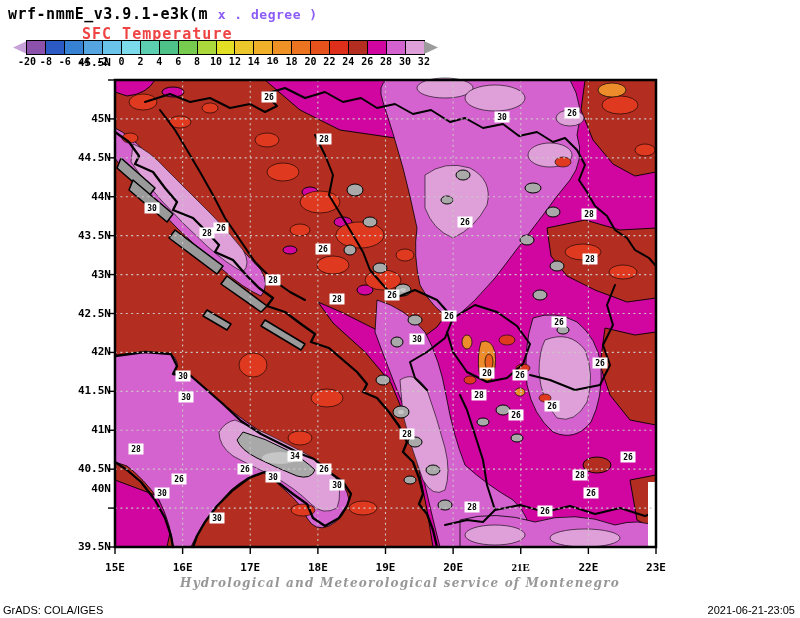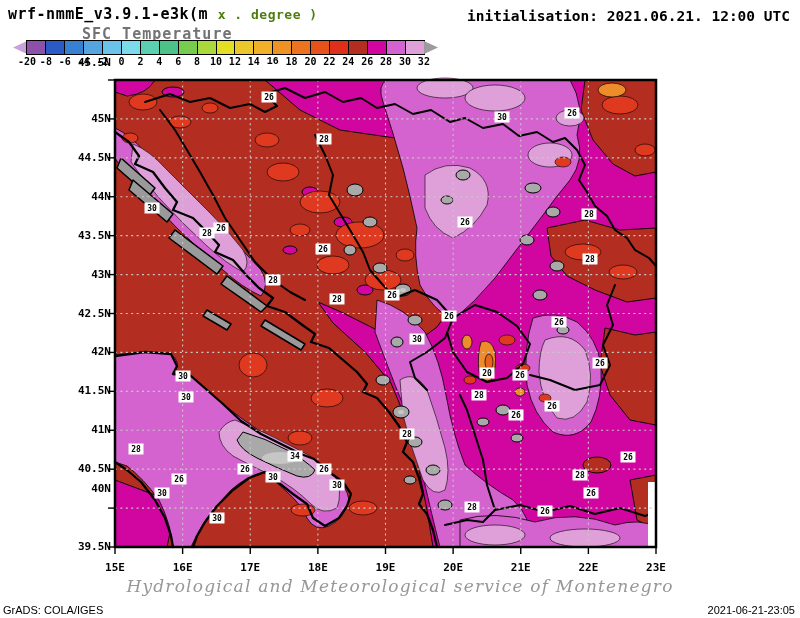--- a/index.html
+++ b/index.html
@@ -1,57 +1,56 @@
 <!DOCTYPE html>
 <html><head>
 <meta charset="utf-8">
 <style>
   html,body{margin:0;padding:0;}
   body{width:800px;height:618px;background:#ffffff;position:relative;overflow:hidden;
        font-family:"DejaVu Sans Mono","Liberation Mono",monospace;}
   .hdr-left{position:absolute;left:8px;top:5px;font-size:15px;font-weight:bold;
             letter-spacing:.5px;color:#000;white-space:nowrap;}
-  .hdr-left .suffix{color:#4d7c0f;font-size:13px;font-weight:bold;}
+  .hdr-left .suffix{color:#8b5cf6;font-size:13px;font-weight:bold;}
   .hdr-right{position:absolute;right:10px;top:5px;text-align:right;font-size:14.5px;
              font-weight:bold;color:#000;line-height:22px;white-space:nowrap;}
   .legend-title{position:absolute;left:82px;top:25px;font-size:15px;font-weight:bold;
-                letter-spacing:1px;color:#737373;}
+                letter-spacing:1px;color:#ef4444;}
   #cbar{position:absolute;left:27px;top:41px;width:397px;height:13px;display:flex;
         outline:1px solid #000;}
   #cbar .seg{flex:1 1 0;border-right:1px solid #000;}
   #cbar .seg:last-child{border-right:none;}
   .cbar-arrow{position:absolute;top:41px;width:14px;height:13px;}
   #cbar-arrow-left{left:13px;clip-path:polygon(100% 0,100% 100%,0 50%);}
   #cbar-arrow-right{left:424px;clip-path:polygon(0 0,0 100%,100% 50%);}
   #cbar-ticks .tick{position:absolute;top:56px;transform:translateX(-50%);
         font-size:10px;font-weight:bold;color:#000;}
   #map-wrap{position:absolute;left:115px;top:80px;width:541px;height:467px;}
   #map-svg{overflow:visible;display:block;}
   #gridlines line{stroke:#ccc6c6;stroke-width:1.1;stroke-dasharray:2 3.4;}
   #axis-ticks line{stroke:#000;stroke-width:1.4;}
   #lat-labels .lat{position:absolute;right:689px;width:60px;text-align:right;
         font-size:11px;font-weight:bold;color:#000;}
   #lon-labels .lon{position:absolute;top:553px;transform:translateX(-50%);
         font-size:11px;font-weight:bold;color:#000;margin-top:8px;}
   #contour-labels text{font-family:"DejaVu Sans Mono",monospace;font-size:8px;
         font-weight:bold;fill:#000;text-anchor:middle;}
   .footer-caption{position:absolute;left:0;top:576px;width:100%;text-align:center;
-        font-family:"DejaVu Serif","Liberation Serif",serif;font-style:italic;font-weight:normal;
-        font-size:17px;letter-spacing:1.2px;color:#979797;}
+        font-family:"DejaVu Serif","Liberation Serif",serif;font-style:italic;font-weight:bold;
+        font-size:12px;letter-spacing:1.2px;color:#979797;}
   .stamp-left{position:absolute;left:3px;top:604px;font-family:"Liberation Sans",sans-serif;
         font-size:11px;color:#000;}
   .stamp-right{position:absolute;right:5px;top:604px;font-family:"Liberation Sans",sans-serif;
         font-size:11px;color:#000;}
 </style>
 </head>
 <body>
 
 <div class="hdr-left"><span>wrf-nmmE_v3.9.1-e3k(m</span> <span class="suffix">x . degree )</span></div>
 <div class="hdr-right">
-  <div>initialisation: 2021.06.21. 12:00 UTC</div>
 </div>
 <div class="legend-title">SFC Temperature</div>
 
 <div id="cbar-arrow-left" class="cbar-arrow" style="background: rgb(201, 162, 218);"></div>
 <div id="cbar">
     <div class="seg" style="background: rgb(140, 81, 171);"></div>
     <div class="seg" style="background: rgb(43, 90, 196);"></div>
     <div class="seg" style="background: rgb(55, 129, 210);"></div>
     <div class="seg" style="background: rgb(85, 165, 224);"></div>
     <div class="seg" style="background: rgb(106, 195, 232);"></div>
@@ -113,21 +112,21 @@
     <div class="lat" style="top: 482px;">40N</div>
     <div class="lat" style="top: 540.004px;">39.5N</div>
   </div>
 <div id="lon-labels">
     <div class="lon" style="left: 115px;">15E</div>
     <div class="lon" style="left: 182.625px;">16E</div>
     <div class="lon" style="left: 250.25px;">17E</div>
     <div class="lon" style="left: 317.875px;">18E</div>
     <div class="lon" style="left: 385.5px;">19E</div>
     <div class="lon" style="left: 453.125px;">20E</div>
-    <div class="lon" style="left: 520.75px;">21E</div>
+    <div class="lon" style="left: 520.75px; font-family: Liberation Serif, serif;">21E</div>
     <div class="lon" style="left: 588.375px;">22E</div>
     <div class="lon" style="left: 656px;">23E</div>
   </div>
 
 <div id="map-wrap">
 <svg id="map-svg" width="541" height="467" viewBox="0 0 541 467" xmlns="http://www.w3.org/2000/svg">
 
   <rect x="0" y="0" width="541" height="467" fill="#b32d20"></rect>
 
   <g fill="#d105a0" stroke="#000" stroke-width="0.9" stroke-linejoin="round">

